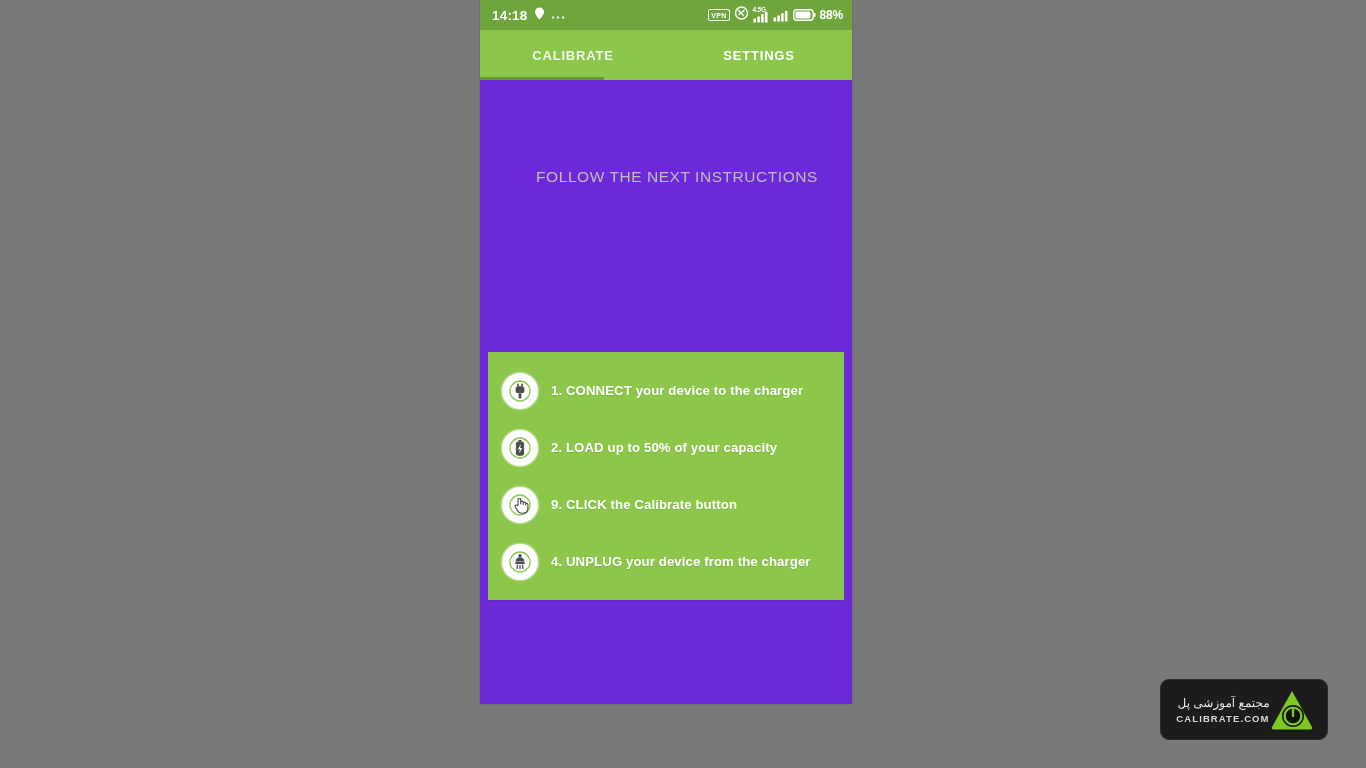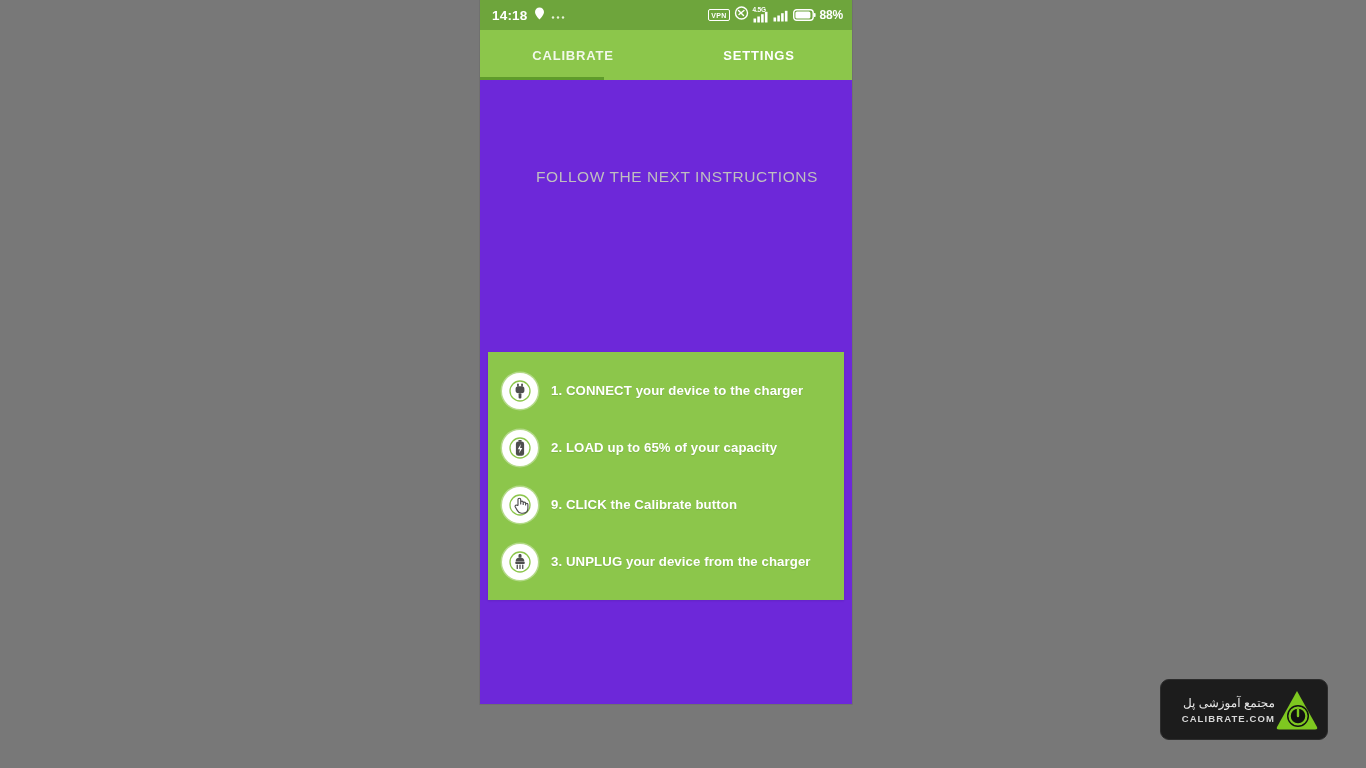--- a/index.html
+++ b/index.html
@@ -199,21 +199,21 @@
   #watermark {
     position: absolute;
     left: 1160px;
     top: 679px;
     width: 168px;
     height: 61px;
     background: #1c1c1c;
     border-radius: 9px;
     display: flex;
     align-items: center;
-    justify-content: flex-end;
+    justify-content: center;
     padding: 0 8px 0 10px;
     box-sizing: border-box;
     border: 1px solid #2c2c2c;
   }
   .wm-text-col {
     display: flex;
     flex-direction: column;
     justify-content: center;
     gap: 3px;
   }
@@ -332,21 +332,21 @@
 
       <div class="instruction-row">
         <span class="instr-icon">
           <svg width="22" height="22" viewBox="0 0 22 22">
             <circle cx="11" cy="11" r="10" fill="none" stroke="#8cc64b" stroke-width="1.3"></circle>
             <rect x="9.3" y="2.9" width="3.4" height="1.9" rx="0.7" fill="#4e4e4e"></rect>
             <rect x="6.9" y="4.6" width="8.2" height="14.2" rx="2.4" fill="#4e4e4e"></rect>
             <path d="M11.9 7.1 L8.8 12.2 L10.9 12.2 L10.1 16.3 L13.3 11 L11.1 11 Z" fill="#ffffff"></path>
           </svg>
         </span>
-        <span class="instr-text">2. LOAD up to 65% of your capacity</span>
+        <span class="instr-text">2. LOAD up to 50% of your capacity</span>
       </div>
 
       <div class="instruction-row">
         <span class="instr-icon">
           <svg width="22" height="22" viewBox="0 0 22 22">
             <circle cx="11" cy="11" r="10" fill="none" stroke="#8cc64b" stroke-width="1.3"></circle>
             <path d="M9 11.2 V5.6 a1.35 1.35 0 0 1 2.7 0 V10 v-1.6 a1.25 1.25 0 0 1 2.5 0 V10.4 v-1.1 a1.2 1.2 0 0 1 2.4 0 V10.9 v-0.5 a1.15 1.15 0 0 1 2.3 0 v3.6 c0 3.1 -2.1 5.2 -5.1 5.2 h-1.4 c-2 0 -3 -0.9 -4 -2.6 l-2.1 -3.6 a1.3 1.3 0 0 1 2.1 -1.5 z" fill="#ffffff" stroke="#4e4e4e" stroke-width="1.15" stroke-linejoin="round"></path>
           </svg>
         </span>
         <span class="instr-text">9. CLICK the Calibrate button</span>
@@ -357,21 +357,21 @@
           <svg width="22" height="22" viewBox="0 0 22 22">
             <circle cx="11" cy="11" r="10" fill="none" stroke="#8cc64b" stroke-width="1.3"></circle>
             <rect x="9.5" y="3.1" width="3" height="3.6" rx="1.3" fill="#4e4e4e"></rect>
             <path d="M6.6 10.4 C6.6 8.2 8.2 6.6 11 6.6 C13.8 6.6 15.4 8.2 15.4 10.4 Z" fill="#4e4e4e"></path>
             <rect x="6.2" y="10.7" width="9.6" height="2.2" rx="1" fill="#4e4e4e"></rect>
             <rect x="7.6" y="13.4" width="1.3" height="4.6" rx="0.6" fill="#4e4e4e"></rect>
             <rect x="10.35" y="13.4" width="1.3" height="4.6" rx="0.6" fill="#4e4e4e"></rect>
             <rect x="13.1" y="13.4" width="1.3" height="4.6" rx="0.6" fill="#4e4e4e"></rect>
           </svg>
         </span>
-        <span class="instr-text">3. UNPLUG your device from the charger</span>
+        <span class="instr-text">4. UNPLUG your device from the charger</span>
       </div>
 
     </div>
 
   </div>
 </div>
 
 <div id="watermark">
   <div class="wm-text-col">
     <div class="wm-fa">مجتمع آموزشی پل</div>

